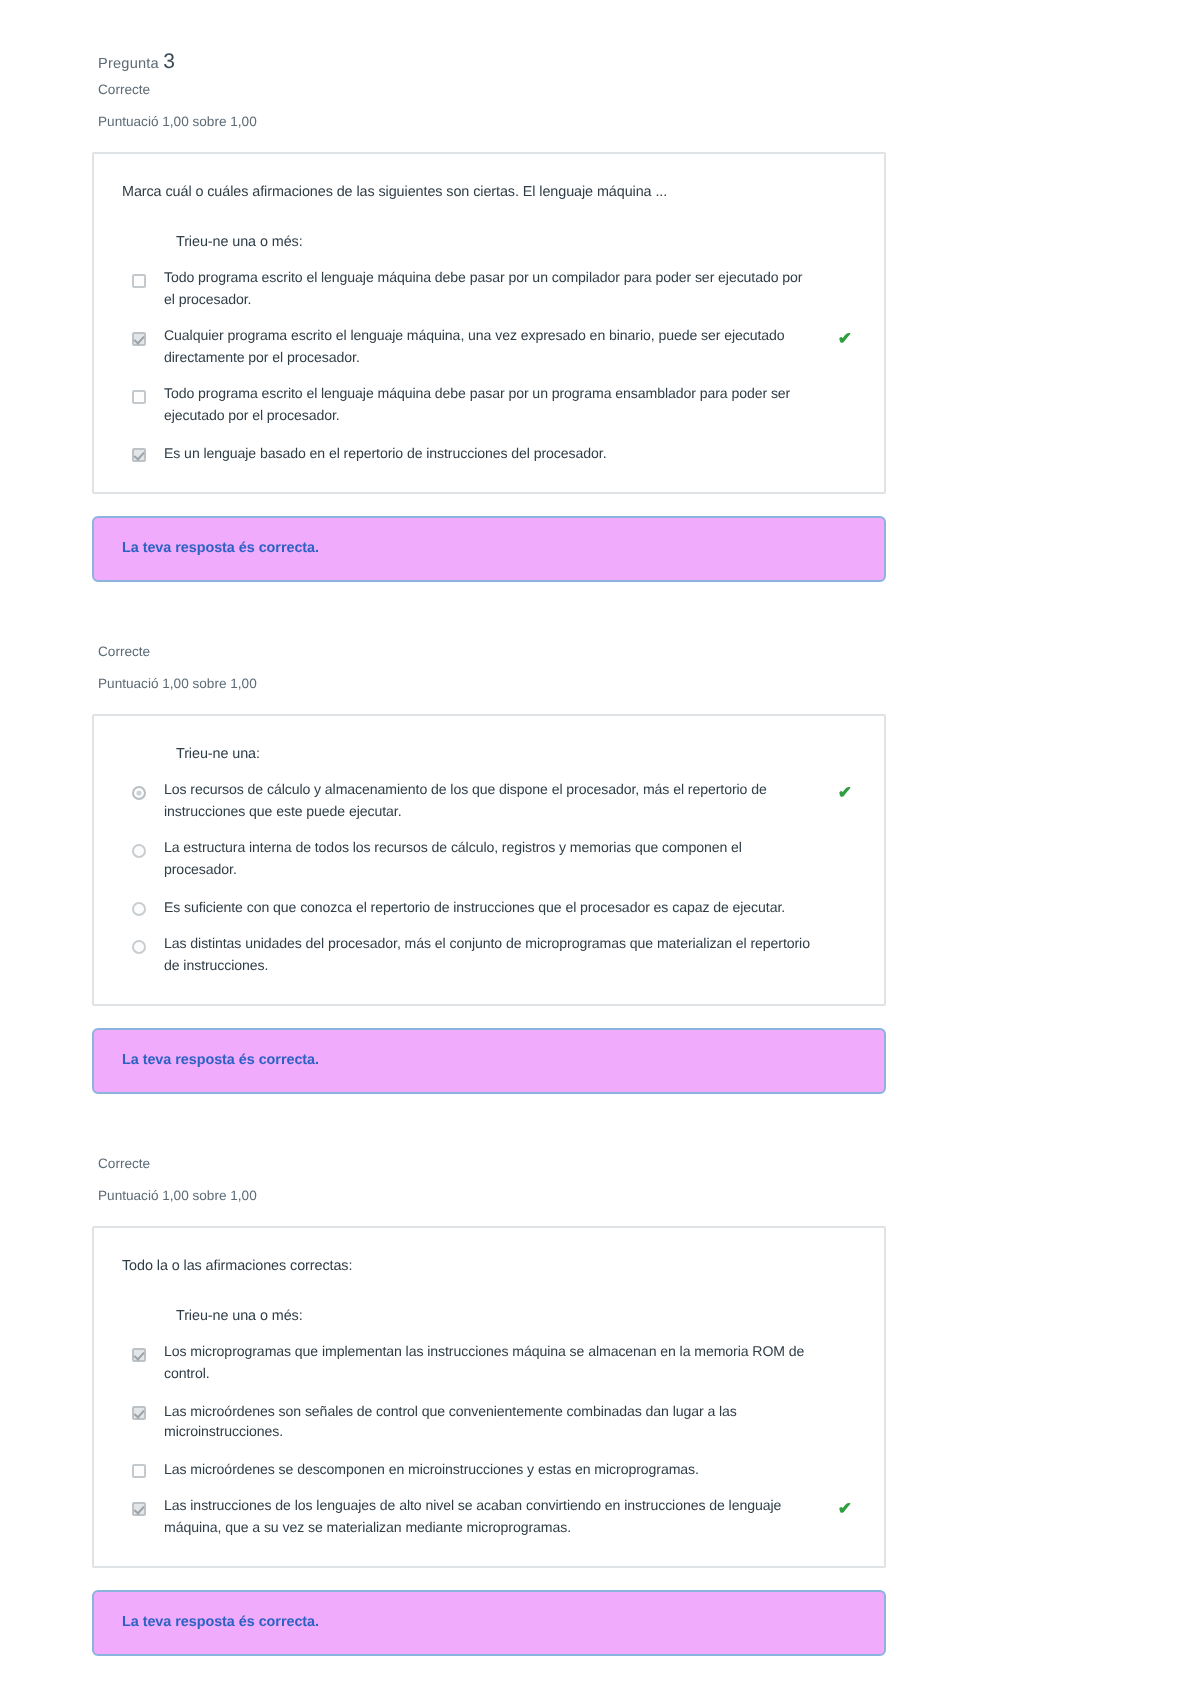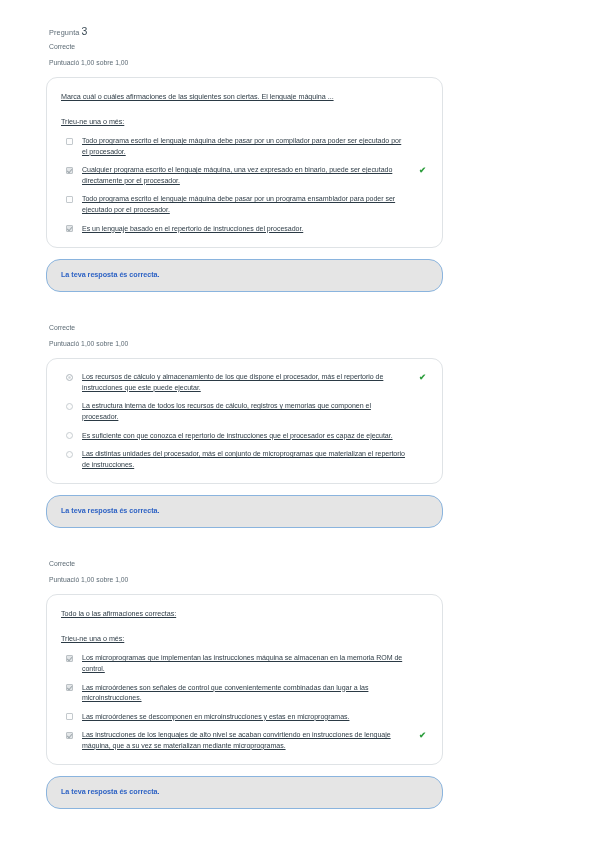--- a/index.html
+++ b/index.html
@@ -50,39 +50,39 @@
   .qscore {
     font-size: 6.8px;
     color: #5d6b75;
     line-height: 10px;
     margin-bottom: 9px;
   }
 
   
   .qcard {
     border: 1px solid #dfe3e6;
-    border-radius: 11px;
+    border-radius: 1px;
     padding: 13px 14px 12px 14px;
     background: #fff;
     box-sizing: border-box;
-    text-decoration: underline;
   }
   .qtext {
     font-size: 7.2px;
     color: #2f3d47;
     line-height: 11px;
     margin-bottom: 14px;
     letter-spacing: -.04px;
   }
   .qprompt {
     font-size: 7.2px;
     color: #2f3d47;
     line-height: 11px;
     margin-bottom: 9px;
     letter-spacing: -.04px;
+    margin-left: 27px;
   }
 
   .options { display: block; }
 
   .opt {
     display: flex;
     align-items: flex-start;
     position: relative;
     padding: 0 22px 0 0;
     margin-bottom: 8px;
@@ -149,22 +149,22 @@
     color: #2e9e3e;
     font-size: 8.5px;
     font-weight: bold;
     line-height: 10px;
   }
 
   
   .feedback {
     margin-top: 11px;
     border: 1px solid #8ab4de;
-    border-radius: 14px;
-    background: #e5e5e5;
+    border-radius: 3px;
+    background: #f0abfc;
     padding: 10px 14px 11px 14px;
     box-sizing: border-box;
   }
   .feedback-text {
     color: #2d62c4;
     font-weight: bold;
     font-size: 7.2px;
     line-height: 10px;
     letter-spacing: -.02px;
   }
@@ -209,20 +209,21 @@
           <div class="feedback-text">La teva resposta és correcta.</div>
         </div>
       </div>
       <div class="spacer-lg"></div>
       <div class="qblock">
         <div class="qmeta">
           <div class="qstate">Correcte</div>
           <div class="qscore">Puntuació 1,00 sobre 1,00</div>
         </div>
         <div class="qcard">
+          <div class="qprompt">Trieu-ne una:</div>
           <div class="options">
             <div class="opt">
               <span class="ctrl-radio selected"></span>
               <span class="opt-text">Los recursos de cálculo y almacenamiento de los que dispone el procesador, más el repertorio de instrucciones que este puede ejecutar.</span>
               <span class="right-tick">✔</span>
             </div>
             <div class="opt">
               <span class="ctrl-radio"></span>
               <span class="opt-text">La estructura interna de todos los recursos de cálculo, registros y memorias que componen el procesador.</span>
             </div>

